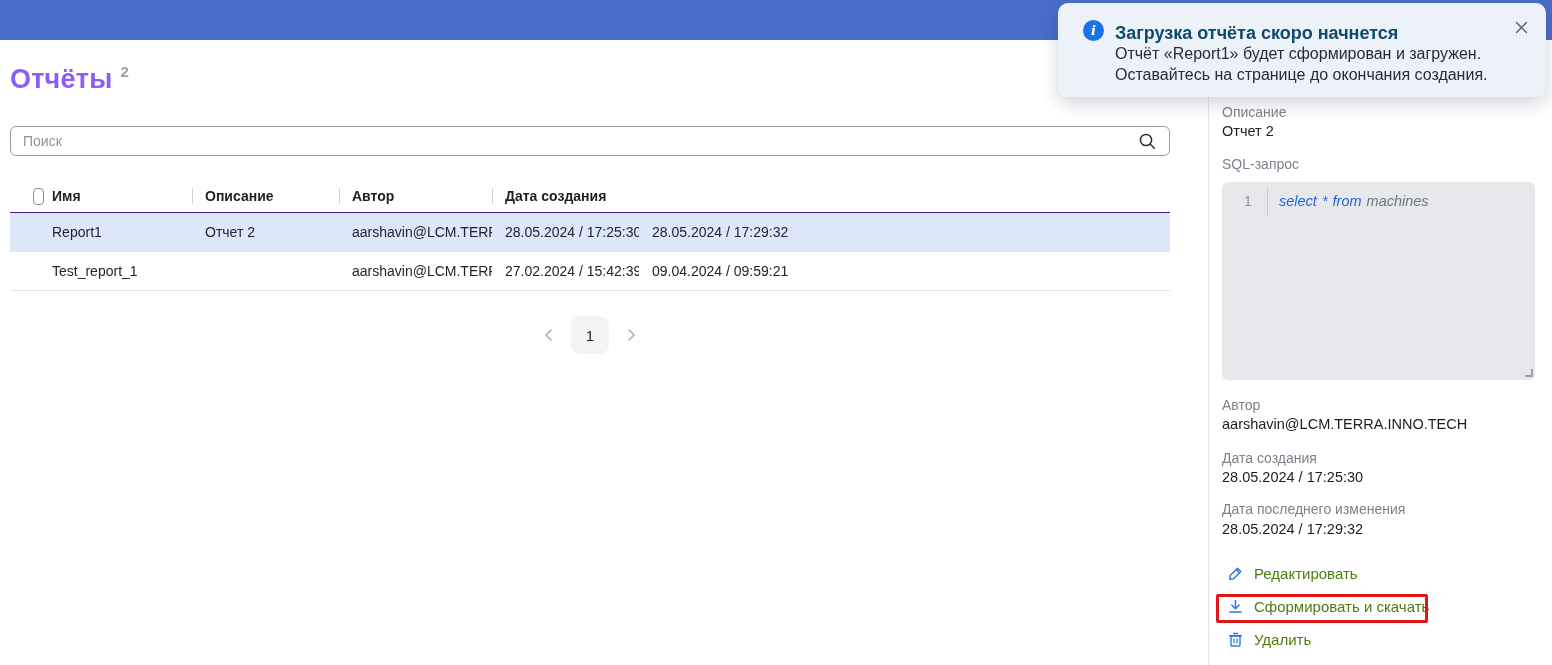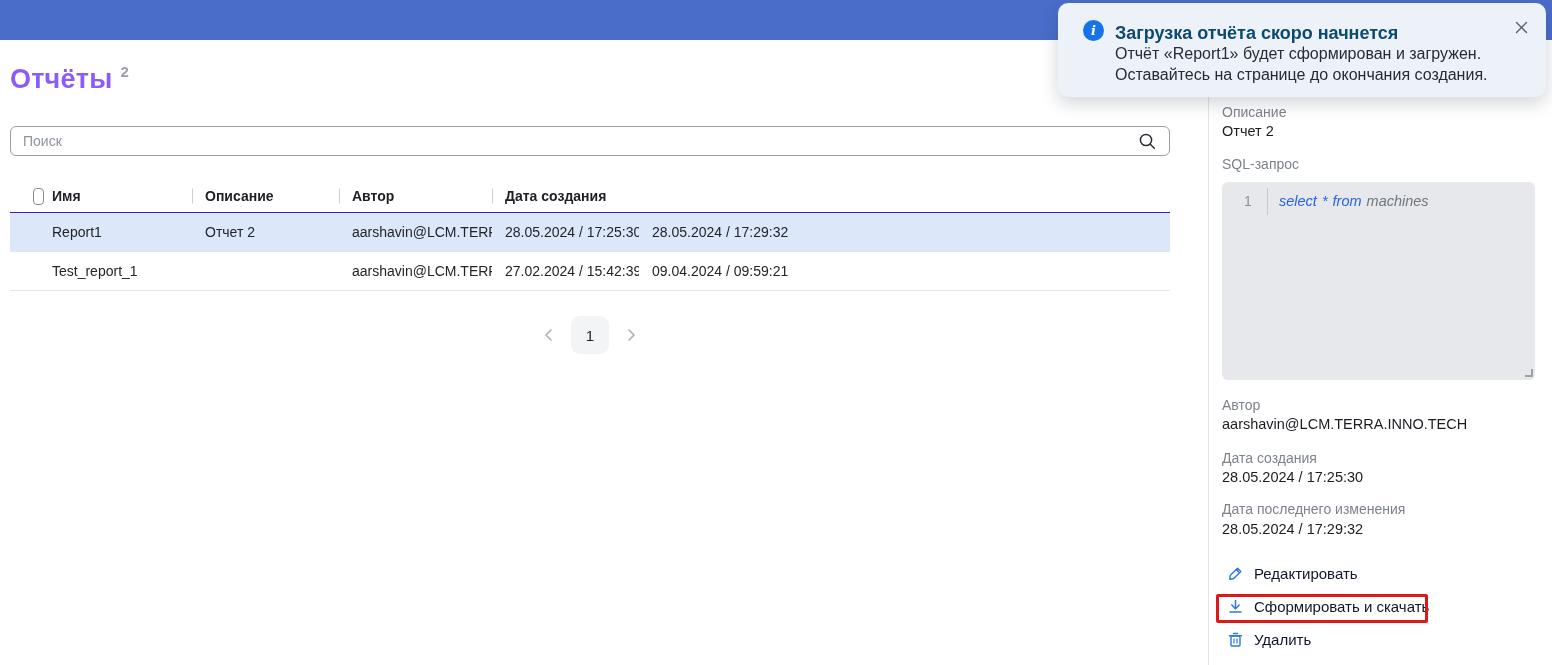--- a/index.html
+++ b/index.html
@@ -61,21 +61,21 @@
   .gutter-num { position:absolute; left:22px; top:11px; font-size:14px; color:#8c9199; }
   .gutter-line { position:absolute; left:45px; top:6px; width:1px; height:27px; background:#c6cacf; }
   .code-text { position:absolute; left:57px; top:11px; font-size:14.5px; white-space:nowrap; }
   .code-text span { margin-right:5px;font-style:italic; }
   .tok-kw { color:#2764e0; }
   .tok-ident { color:#6f7680; }
   .resize-handle { position:absolute; left:303px; top:369px; width:8px; height:8px;
     border-right:2px solid #9aa0a8; border-bottom:2px solid #9aa0a8; cursor:nwse-resize; }
 
   .action { position:absolute; left:5px; display:flex; align-items:center; gap:10px;
-    font-size:15px; color:#0f172a; cursor:pointer; white-space:nowrap; }
+    font-size:15px; color:#4d7c0f; cursor:pointer; white-space:nowrap; }
   .action .aicon { display:flex; }
 
   
   .annotation { position:absolute; left:1216px; top:594px; width:212px; height:29px;
     border:3px solid #de1717; border-radius:2px; pointer-events:none; }
 
   
   .toast { position:absolute; left:1058px; top:3px; width:488px; height:94px;
     background:#edf1f8; border-radius:10px; box-shadow:0 6px 18px rgba(25,35,60,.20); }
   .toast-icon { position:absolute; left:25px; top:17px; width:21px; height:21px; border-radius:50%;

